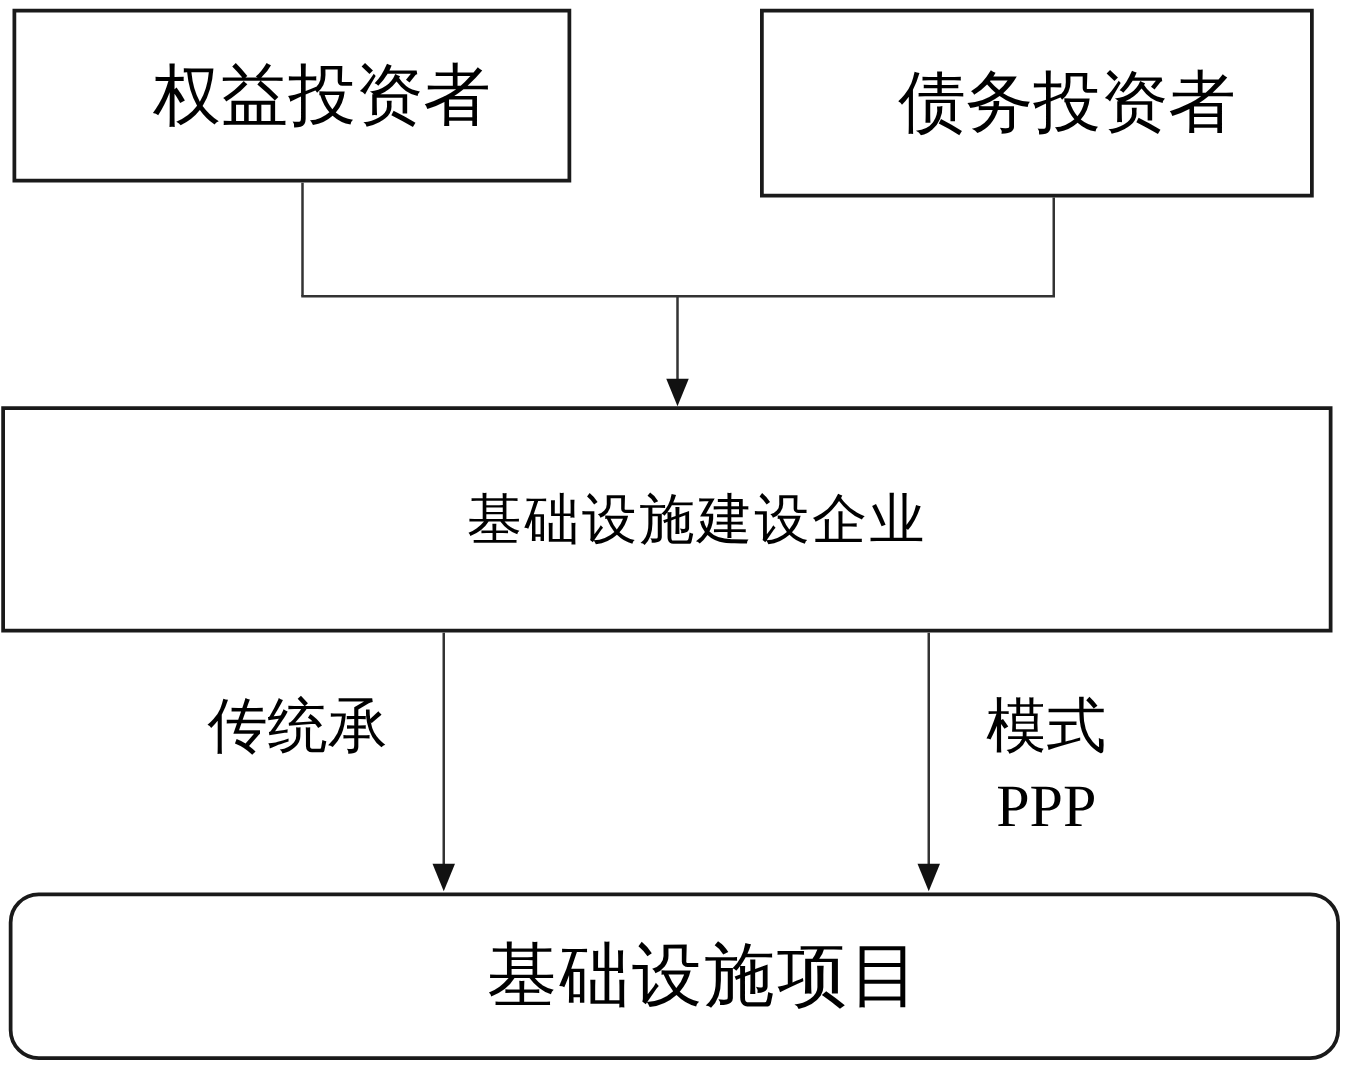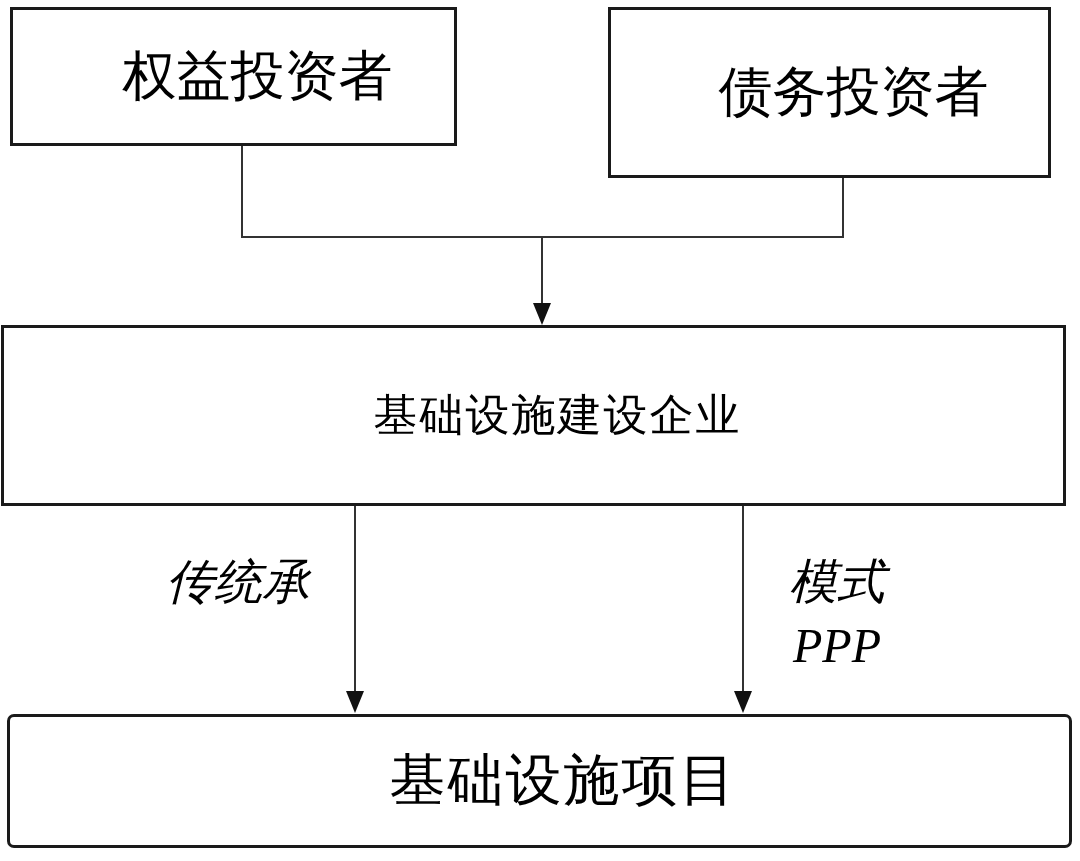--- a/index.html
+++ b/index.html
@@ -25,48 +25,47 @@
     align-items: center;
     justify-content: center;
     text-align: center;
     padding-left: 48px;
   }
   .node-equity {
     left: 10px; top: 7px; width: 447px; height: 139px;
     font-size: 54px;
   }
   .node-debt {
-    left: 608px; top: 7px; width: 443px; height: 171px;
+    left: 608px; top: 7px; width: 443px; height: 151px;
     font-size: 54px;
   }
   .node-enterprise {
     left: 1px; top: 325px; width: 1065px; height: 181px;
     font-size: 44px;
     letter-spacing: 2px;
     text-align: right;
   }
   .node-project {
     left: 7px; top: 714px; width: 1065px; height: 134px;
     font-size: 56px;
     letter-spacing: 2px;
-    border-radius: 7px;
+    border-radius: 24px;
   }
   .connector-layer {
     position: absolute;
     left: 0; top: 0;
     width: 1080px;
     height: 861px;
     pointer-events: none;
   }
   .edge-label {
     position: absolute;
     font-size: 48px;
     line-height: 64px;
     white-space: nowrap;
-    font-style: italic;
   }
   .edge-label-traditional {
     left: 166px; top: 550px;
     text-align: left;
   }
   .edge-label-ppp {
     left: 776px; top: 550px;
     width: 122px;
     text-align: center;
   }

